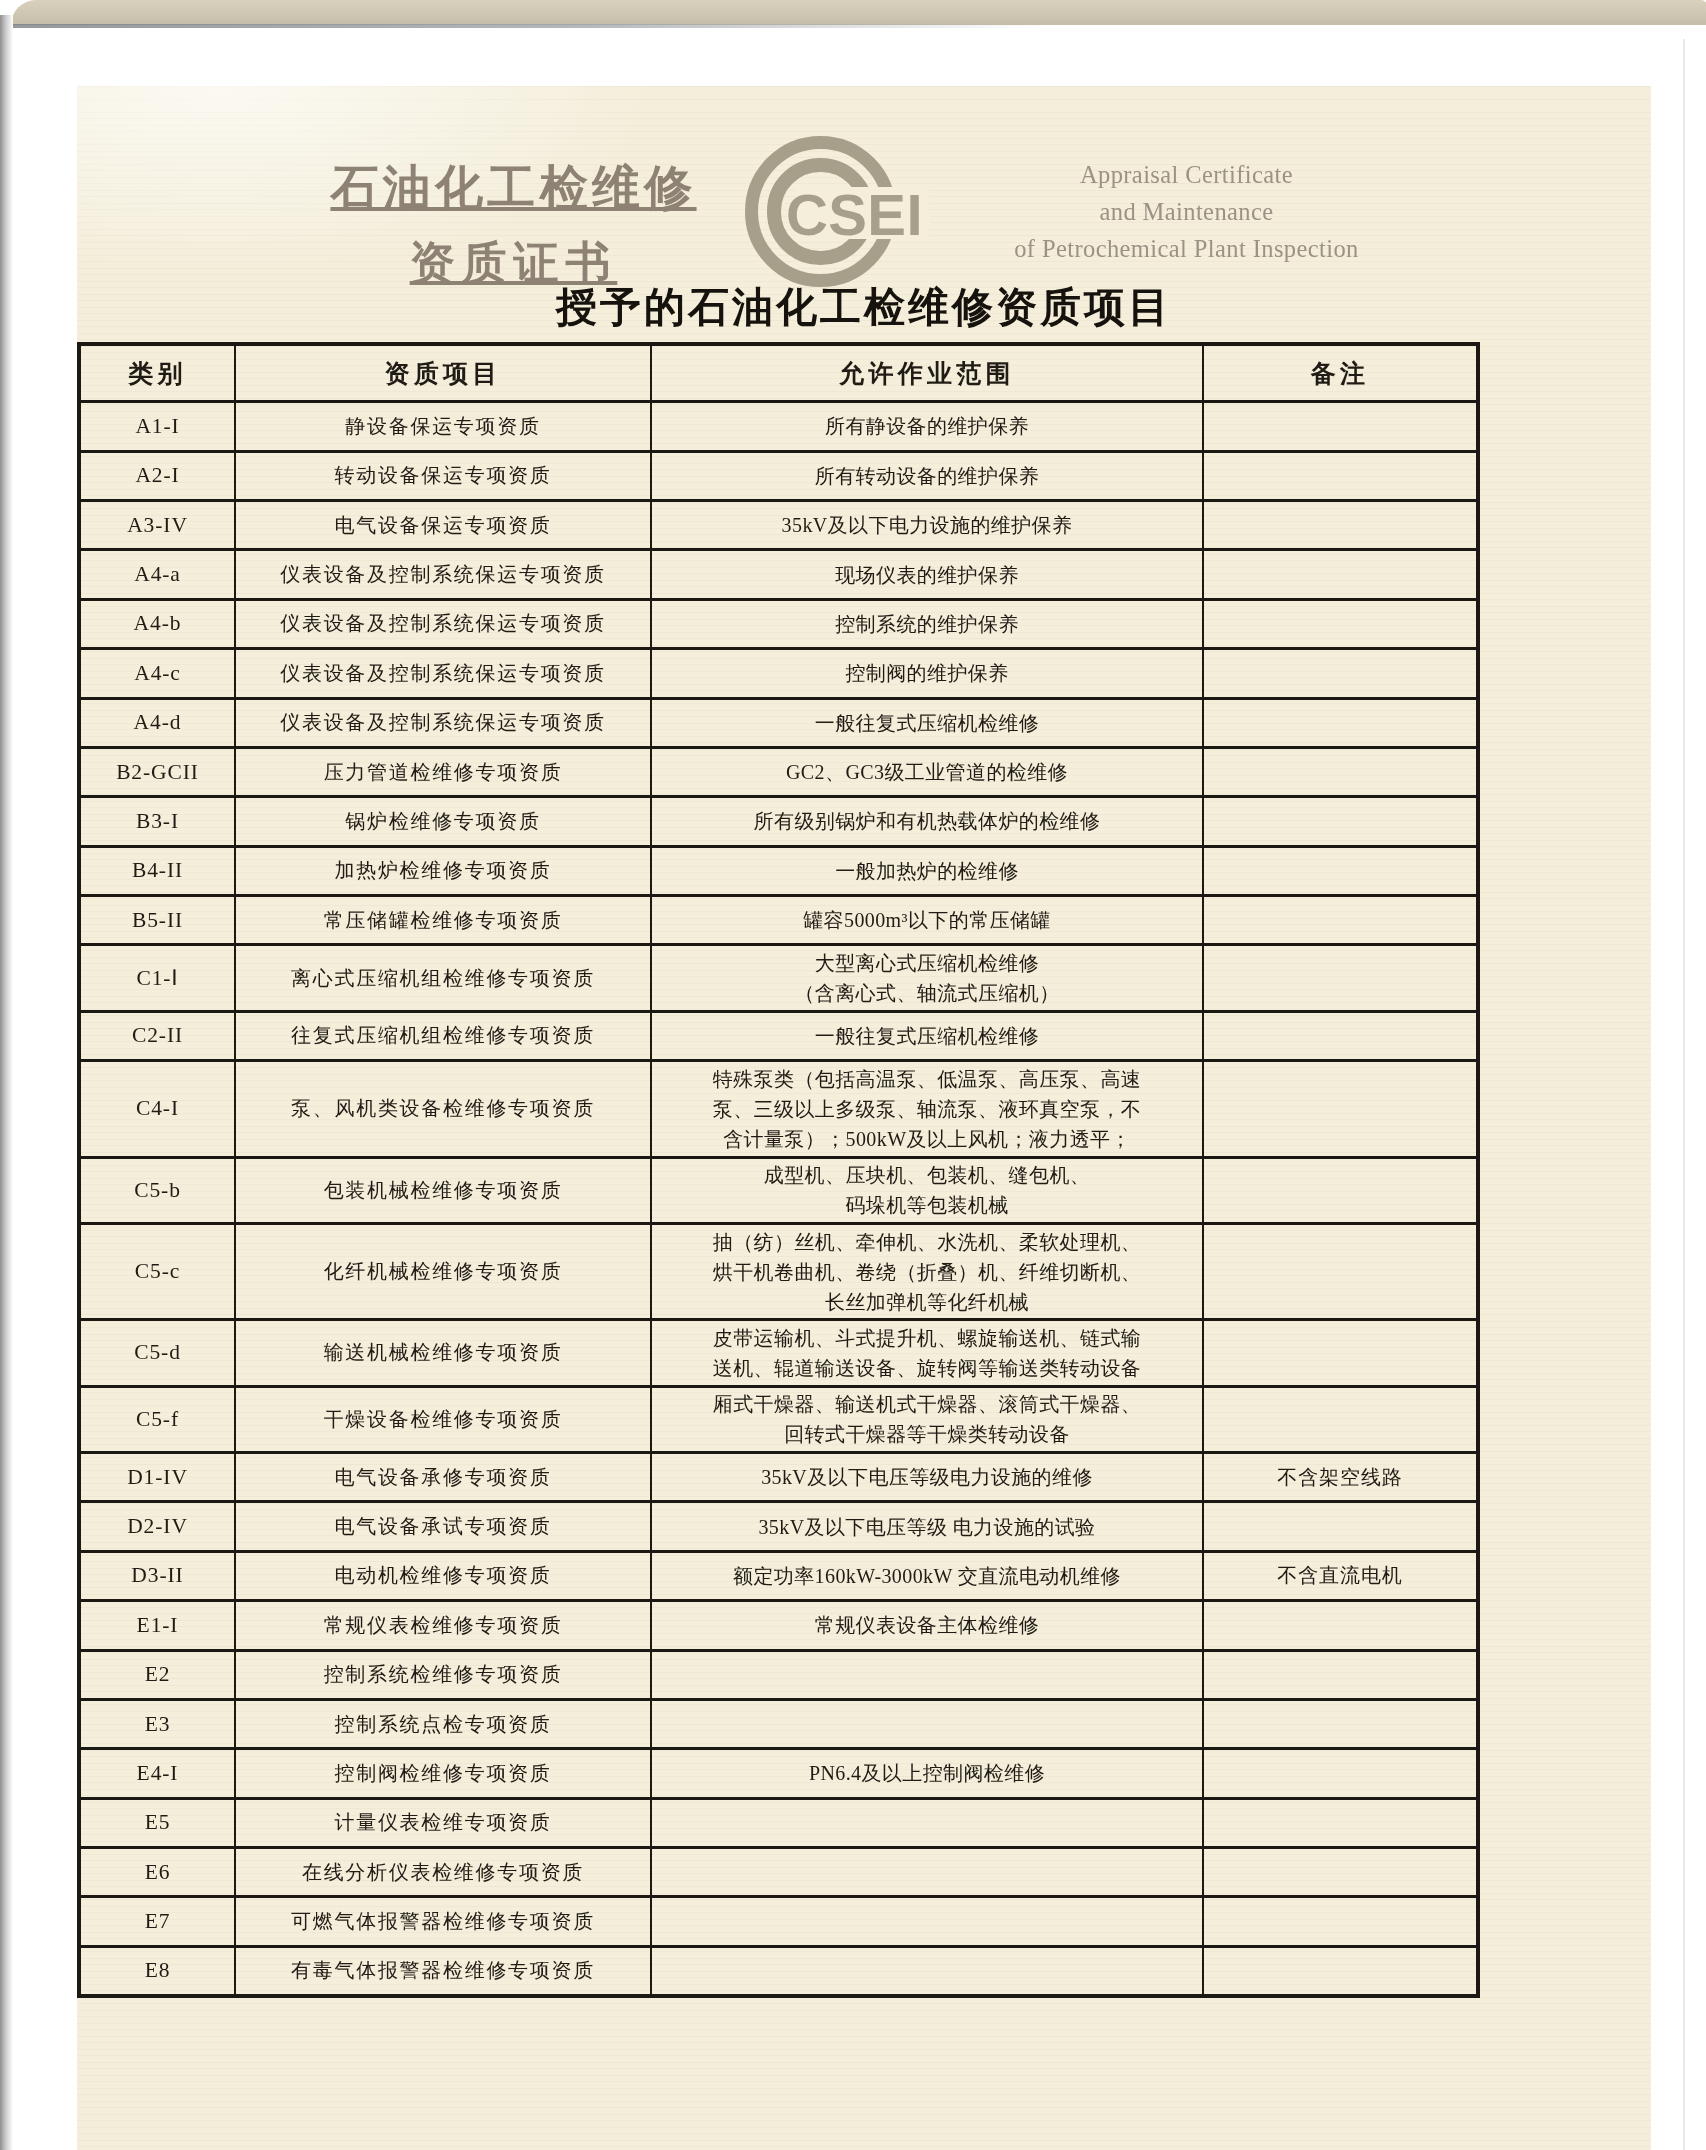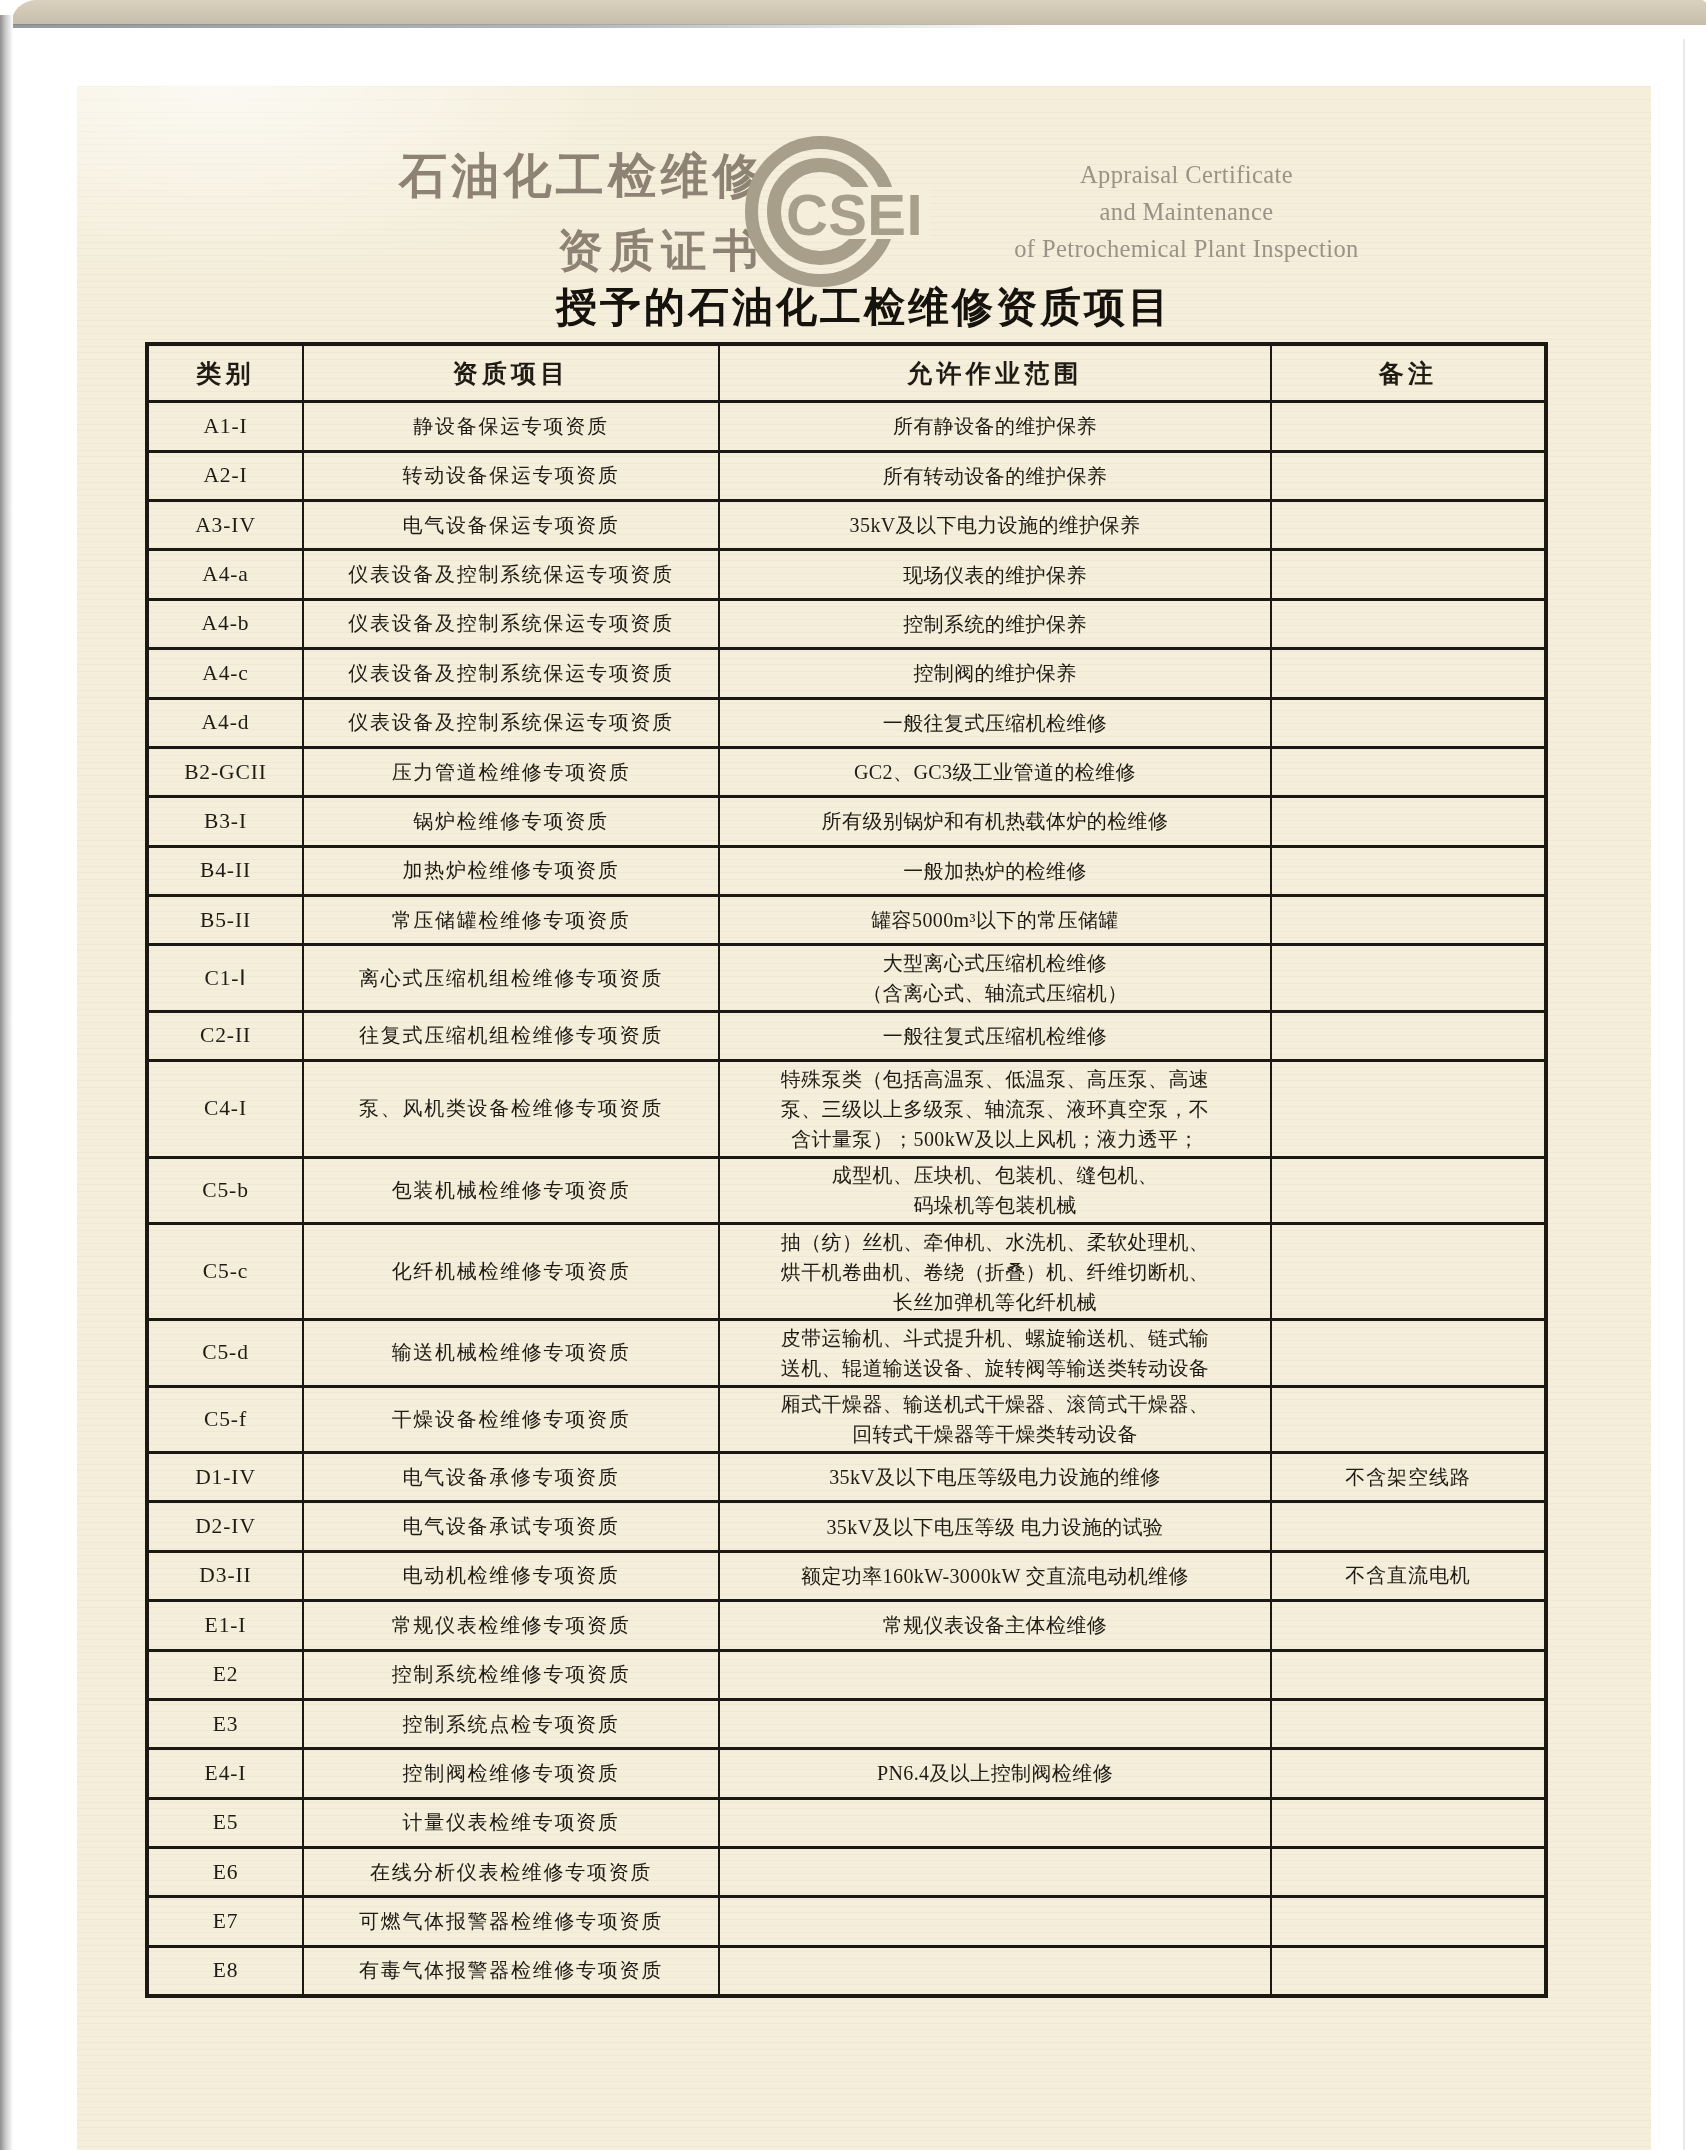--- a/index.html
+++ b/index.html
@@ -30,21 +30,21 @@
   }
   
   .page{
     position:absolute;left:77px;top:86px;width:1574px;height:2306px;
     background-color:#f4eeda;
     background-image:
       radial-gradient(ellipse 731px 310px at 9% 0%, rgba(255,255,255,.65), rgba(255,255,255,0) 62%),
       repeating-linear-gradient(180deg, rgba(125,115,95,.05) 0 0.9px, rgba(0,0,0,0) 0.9px 6.5px);
   }
   .masthead{position:relative;height:194px;}
-  .cert-title{position:absolute;left:185px;top:58px;width:503px;text-align:right;color:#8d8274;}
+  .cert-title{position:absolute;left:185px;top:70px;width:503px;text-align:center;color:#8d8274;text-decoration:underline;}
   .cert-title .line1{font-size:48px;letter-spacing:4.3px;font-weight:bold;}
   .cert-title .line2{font-size:45px;letter-spacing:6.9px;font-weight:bold;margin-top:13px;}
   
   .logo{position:absolute;left:668px;top:50px;width:151px;height:151px;z-index:1;}
   .ring-outer{position:absolute;inset:0;border:13px solid #a89f8b;border-radius:50%;}
   .ring-inner{position:absolute;inset:22.4px;border:14.6px solid #a89f8b;border-radius:50%;}
   .logo-band{position:absolute;left:51px;top:51px;right:-34px;height:52px;background:#f4eeda;}
   .logo-text{
     position:absolute;left:41px;top:45px;
     font-family:"Liberation Sans", sans-serif;font-weight:bold;
@@ -54,21 +54,21 @@
     position:absolute;left:828px;top:70px;width:563px;text-align:center;
     color:#9b9285;font-size:24.5px;line-height:1.52;letter-spacing:0.4px;
   }
   .section-title{
     position:relative;z-index:2;text-align:center;margin:0 0 6.9px 0;
     font-size:41px;font-weight:bold;color:#16120d;letter-spacing:3px;
   }
   
   table.qual{
     border-collapse:collapse;table-layout:fixed;
-    margin-left:68px;width:1399px;
+    width:1399px;
     border:4.7px solid #1c1813;
   }
   col.c-cat{width:156px;} col.c-item{width:416px;} col.c-scope{width:552px;} col.c-remark{width:275px;}
   th,td{
     border:2.2px solid #1c1813;border-top-width:3.9px;border-bottom-width:3.9px;
     text-align:center;vertical-align:middle;color:#201c15;padding:1.7px 6px;
   }
   th{font-size:25px;letter-spacing:4.3px;height:51px;font-weight:bold;}
   td{height:43px;font-size:20px;}
   td.cat{font-size:21.5px;letter-spacing:0.9px;}

